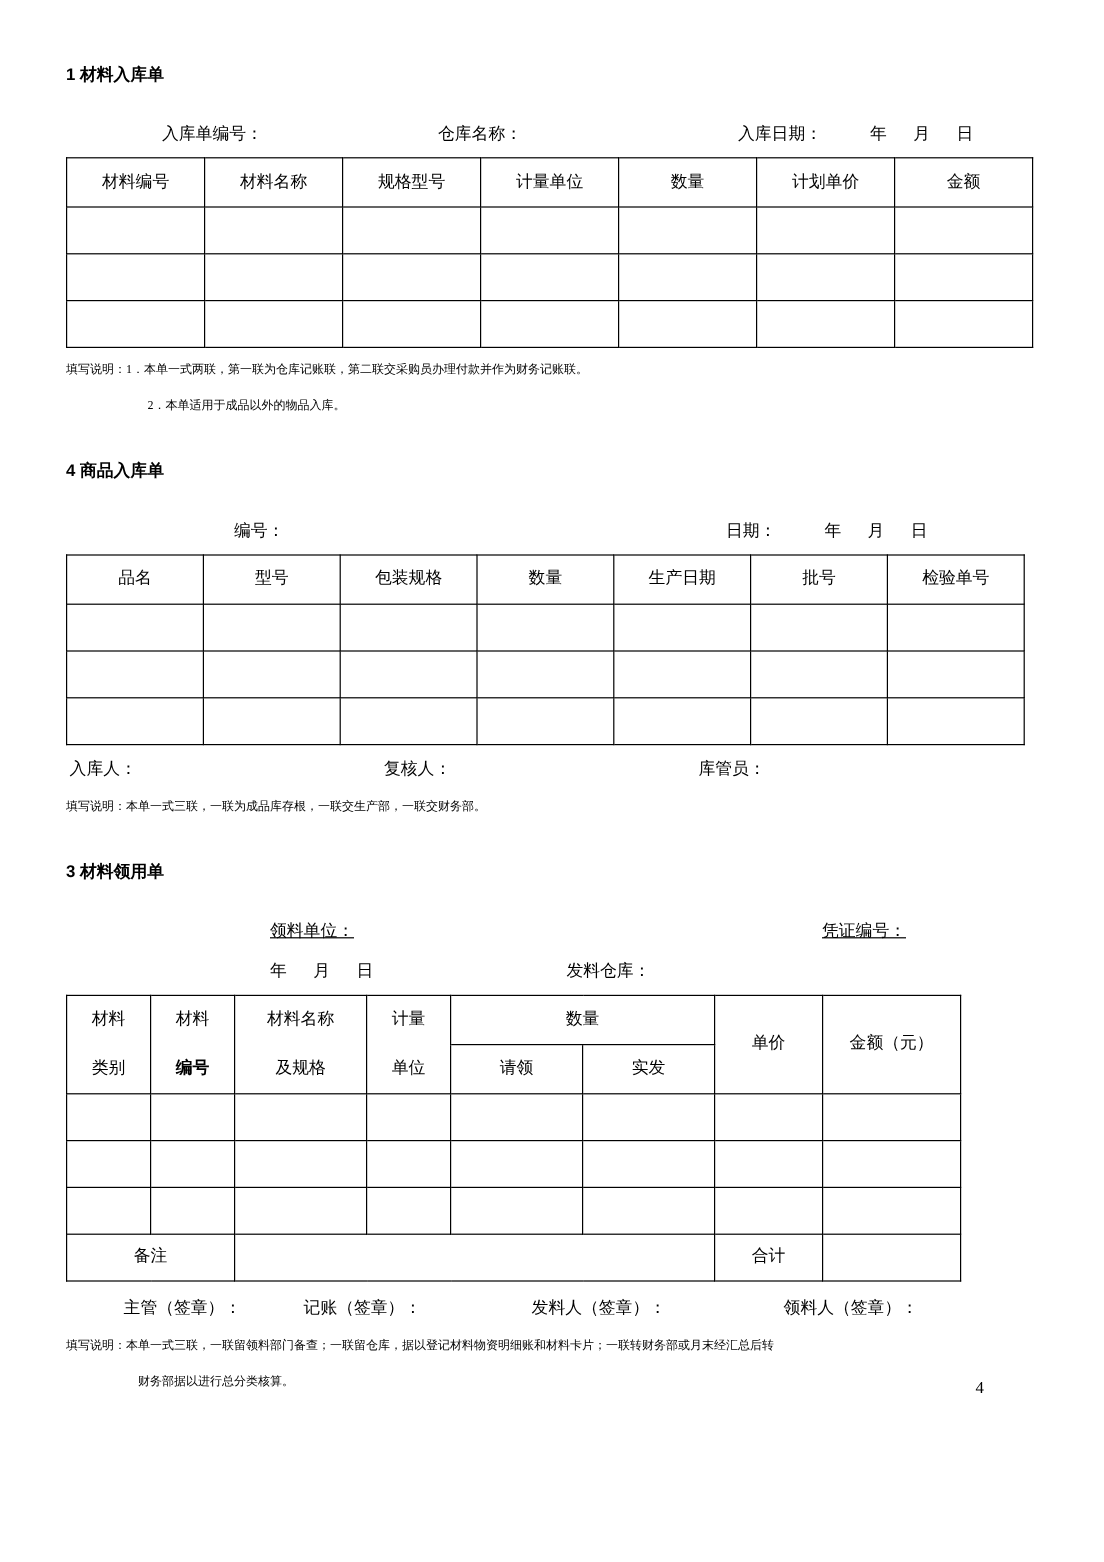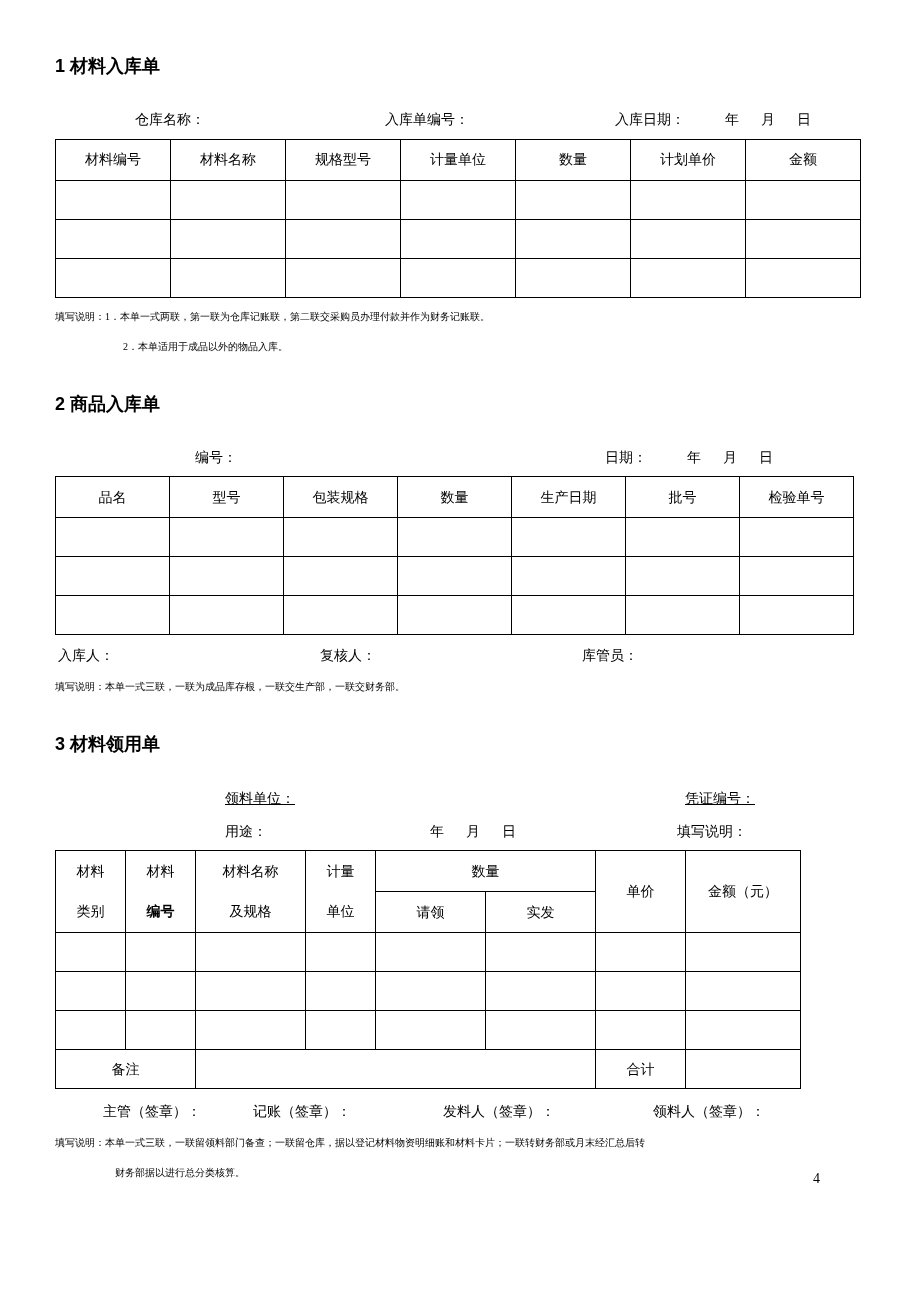--- a/index.html
+++ b/index.html
@@ -7,21 +7,21 @@
     padding: 50px 40px 40px 55px;
     font-family: "SimSun", "宋体", serif;
     font-size: 14px;
     color: #000;
     background: #fff;
     width: 920px;
     box-sizing: border-box;
     line-height: 1.8;
   }
   h2 {
-    font-size: 18px;
+    font-size: 14px;
     font-weight: bold;
     margin: 30px 0 25px 0;
     font-family: "SimHei", "黑体", sans-serif;
   }
   h2.first { margin-top: 0; }
   .meta-row {
     display: flex;
     margin: 8px 0 6px 0;
     padding-left: 80px;
     font-size: 14px;
@@ -74,22 +74,22 @@
   .t2 { width: 735px; }
   .t2 th, .t2 td { width: 105px; }
   .t3 { width: 745px; }
 </style>
 </head>
 <body>
 
 <h2 class="first">1   材料入库单</h2>
 
 <div class="meta-row">
+  <span class="field" style="width:230px;">入库单编号：</span>
   <span class="field" style="width:250px;">仓库名称：</span>
-  <span class="field" style="width:230px;">入库单编号：</span>
   <span class="field">入库日期：</span>
   <span style="width:40px;"></span>
   <span class="field">年</span>
   <span style="width:22px;"></span>
   <span class="field">月</span>
   <span style="width:22px;"></span>
   <span class="field">日</span>
 </div>
 
 <table class="t1">
@@ -129,21 +129,21 @@
         <td></td>
         <td></td>
         <td></td>
       </tr>
 </tbody>
   </table>
 
 <div class="note">填写说明：1．本单一式两联，第一联为仓库记账联，第二联交采购员办理付款并作为财务记账联。</div>
 <div class="note note-indent">2．本单适用于成品以外的物品入库。</div>
 
-<h2>2   商品入库单</h2>
+<h2>4   商品入库单</h2>
 
 <div class="meta-row" style="padding-left:140px;">
   <span class="field" style="width:410px;">编号：</span>
   <span class="field">日期：</span>
   <span style="width:40px;"></span>
   <span class="field">年</span>
   <span style="width:22px;"></span>
   <span class="field">月</span>
   <span style="width:22px;"></span>
   <span class="field">日</span>
@@ -198,27 +198,26 @@
 
 <div class="note">填写说明：本单一式三联，一联为成品库存根，一联交生产部，一联交财务部。</div>
 
 <h2>3  材料领用单</h2>
 
 <div class="meta-row" style="padding-left:170px;text-decoration:underline;">
   <span class="field" style="width:460px;">领料单位：</span>
   <span class="field">凭证编号：</span>
 </div>
 <div class="meta-row" style="padding-left:170px;">
-  <span class="field" style="width:205px;">用途：</span>
   <span class="field">年</span>
   <span style="width:22px;"></span>
   <span class="field">月</span>
   <span style="width:22px;"></span>
   <span class="field" style="width:175px;">日</span>
-  <span class="field">填写说明：</span>
+  <span class="field">发料仓库：</span>
 </div>
 
 <table class="t3">
   <colgroup>
     <col style="width:70px;">
       <col style="width:70px;">
       <col style="width:110px;">
       <col style="width:70px;">
     <col style="width:110px;">
       <col style="width:110px;">

